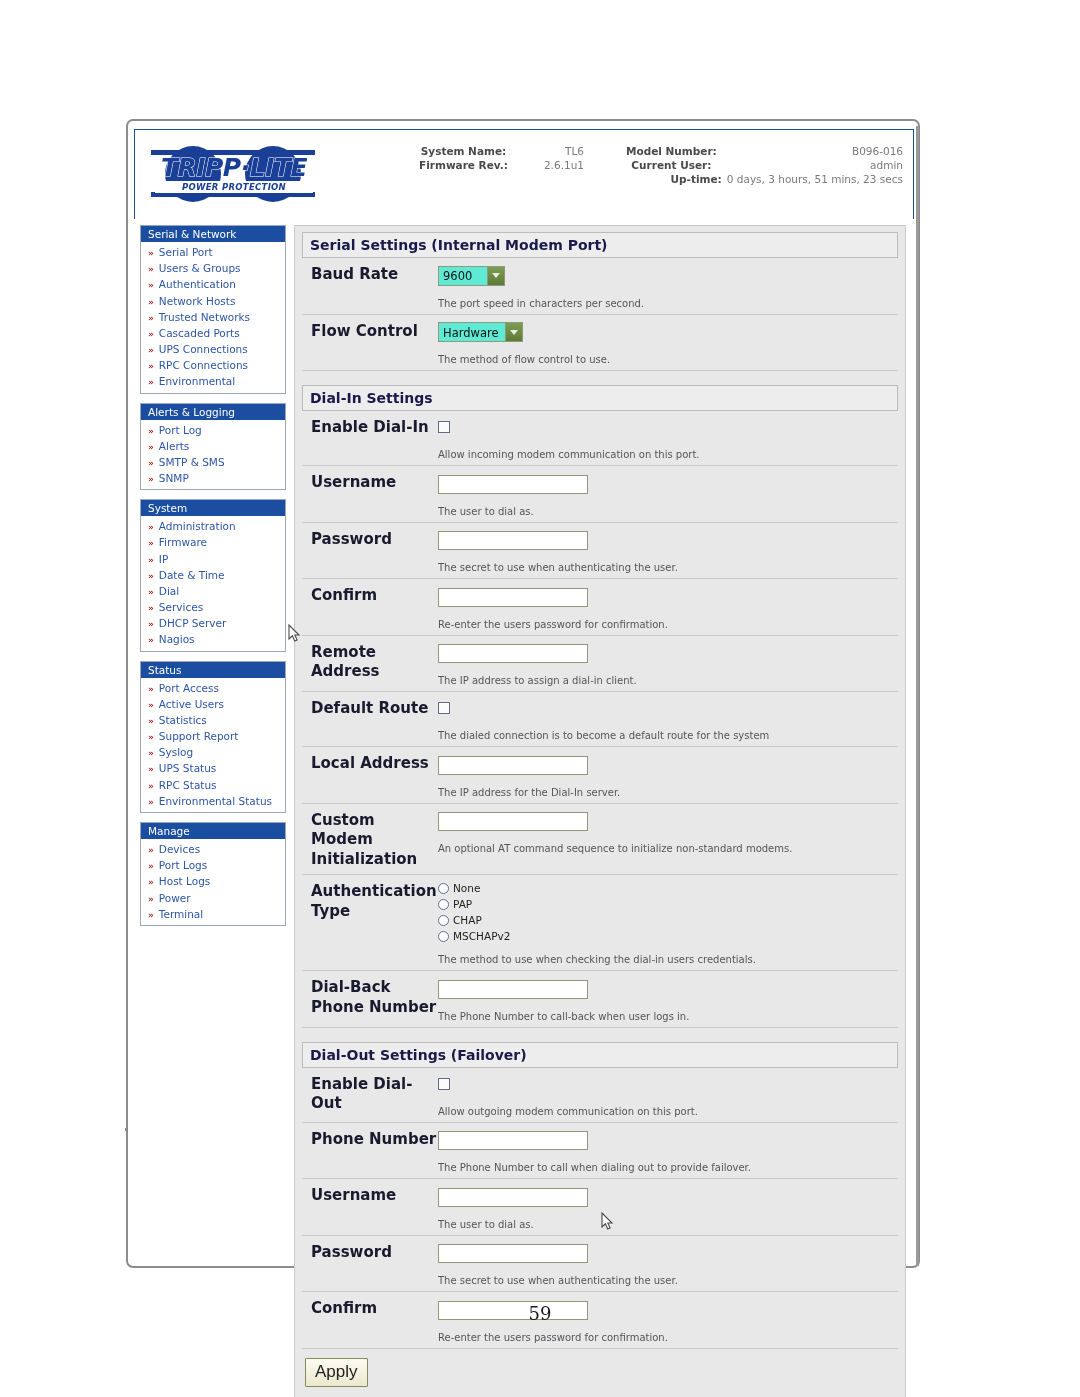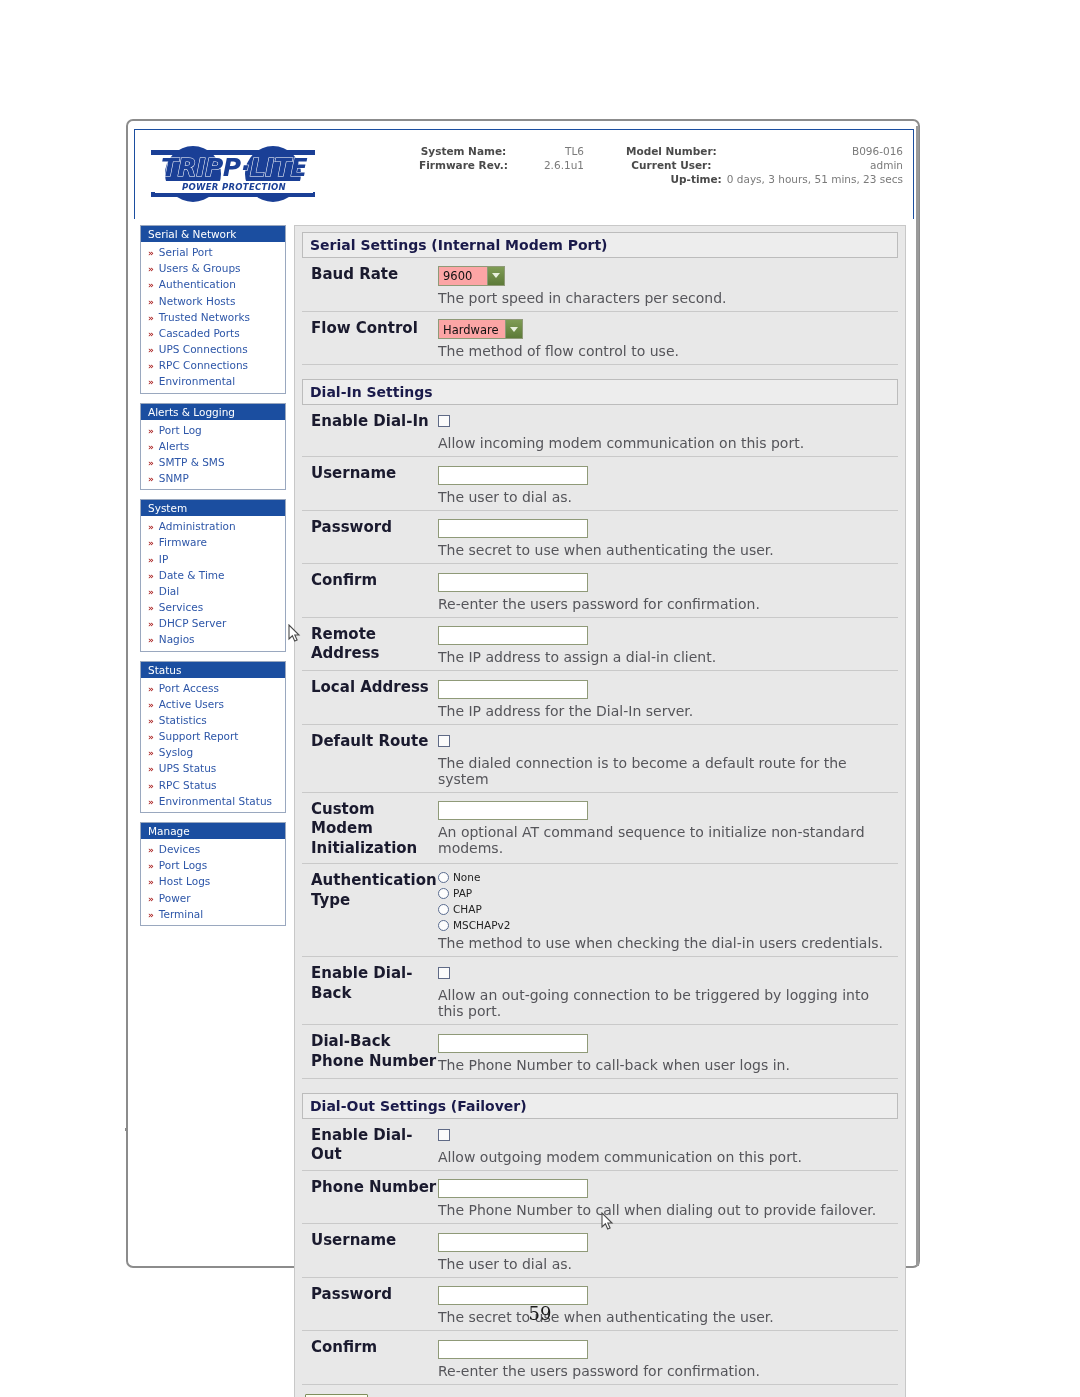--- a/index.html
+++ b/index.html
@@ -213,40 +213,40 @@
     width: 136px;
     flex: 0 0 auto;
     font-size: 15px;
     font-weight: bold;
     color: #1a1a2e;
     padding-left: 9px;
     line-height: 1.3;
   }
   .row-field { flex: 1 1 auto; padding-right: 8px; }
   .hint {
-    font-size: 14px;
+    font-size: 10px;
     color: #55555a;
-    margin-top: 4px;
+    margin-top: 12px;
   }
 
   input.txt {
     width: 150px;
     height: 19px;
     border: 1px solid #8f9a78;
     background: #ffffff;
     font-size: 11px;
     padding: 0 3px;
     outline: none;
   }
 
   .selwrap {
     display: inline-flex;
     align-items: stretch;
     border: 1px solid #8f9a78;
-    background: #fca5a5;
+    background: #5eead4;
     height: 20px;
   }
   .selwrap .selval {
     font-size: 11.5px;
     color: #111;
     padding: 1px 6px 0 4px;
     display: flex;
     align-items: center;
     min-width: 48px;
   }
@@ -606,32 +606,32 @@
 
           <div class="row">
             <div class="row-label">Remote Address</div>
             <div class="row-field">
               <input class="txt" type="text" value="" style="">
               <div class="hint">The IP address to assign a dial-in client.</div>
             </div>
           </div>
 
           <div class="row">
-            <div class="row-label">Local Address</div>
-            <div class="row-field">
-              <input class="txt" type="text" value="" style="">
-              <div class="hint">The IP address for the Dial-In server.</div>
-            </div>
-          </div>
-
-          <div class="row">
             <div class="row-label">Default Route</div>
             <div class="row-field">
               <div class="cb"></div>
               <div class="hint">The dialed connection is to become a default route for the system</div>
+            </div>
+          </div>
+
+          <div class="row">
+            <div class="row-label">Local Address</div>
+            <div class="row-field">
+              <input class="txt" type="text" value="" style="">
+              <div class="hint">The IP address for the Dial-In server.</div>
             </div>
           </div>
 
           <div class="row">
             <div class="row-label">Custom Modem Initialization</div>
             <div class="row-field">
               <input class="txt" type="text" value="" style="">
               <div class="hint">An optional AT command sequence to initialize non-standard modems.</div>
             </div>
           </div>
@@ -652,27 +652,20 @@
                 <span>CHAP</span>
               </div>
               <div class="radio-row">
                 <span class="radio"></span>
                 <span>MSCHAPv2</span>
               </div>
               <div class="hint">The method to use when checking the dial-in users credentials.</div>
             </div>
           </div>
 
-          <div class="row">
-            <div class="row-label">Enable Dial-Back</div>
-            <div class="row-field">
-              <div class="cb"></div>
-              <div class="hint">Allow an out-going connection to be triggered by logging into this port.</div>
-            </div>
-          </div>
 
           <div class="row">
             <div class="row-label">Dial-Back Phone Number</div>
             <div class="row-field">
               <input class="txt" type="text" value="" style="">
               <div class="hint">The Phone Number to call-back when user logs in.</div>
             </div>
           </div>
 
         </div>

